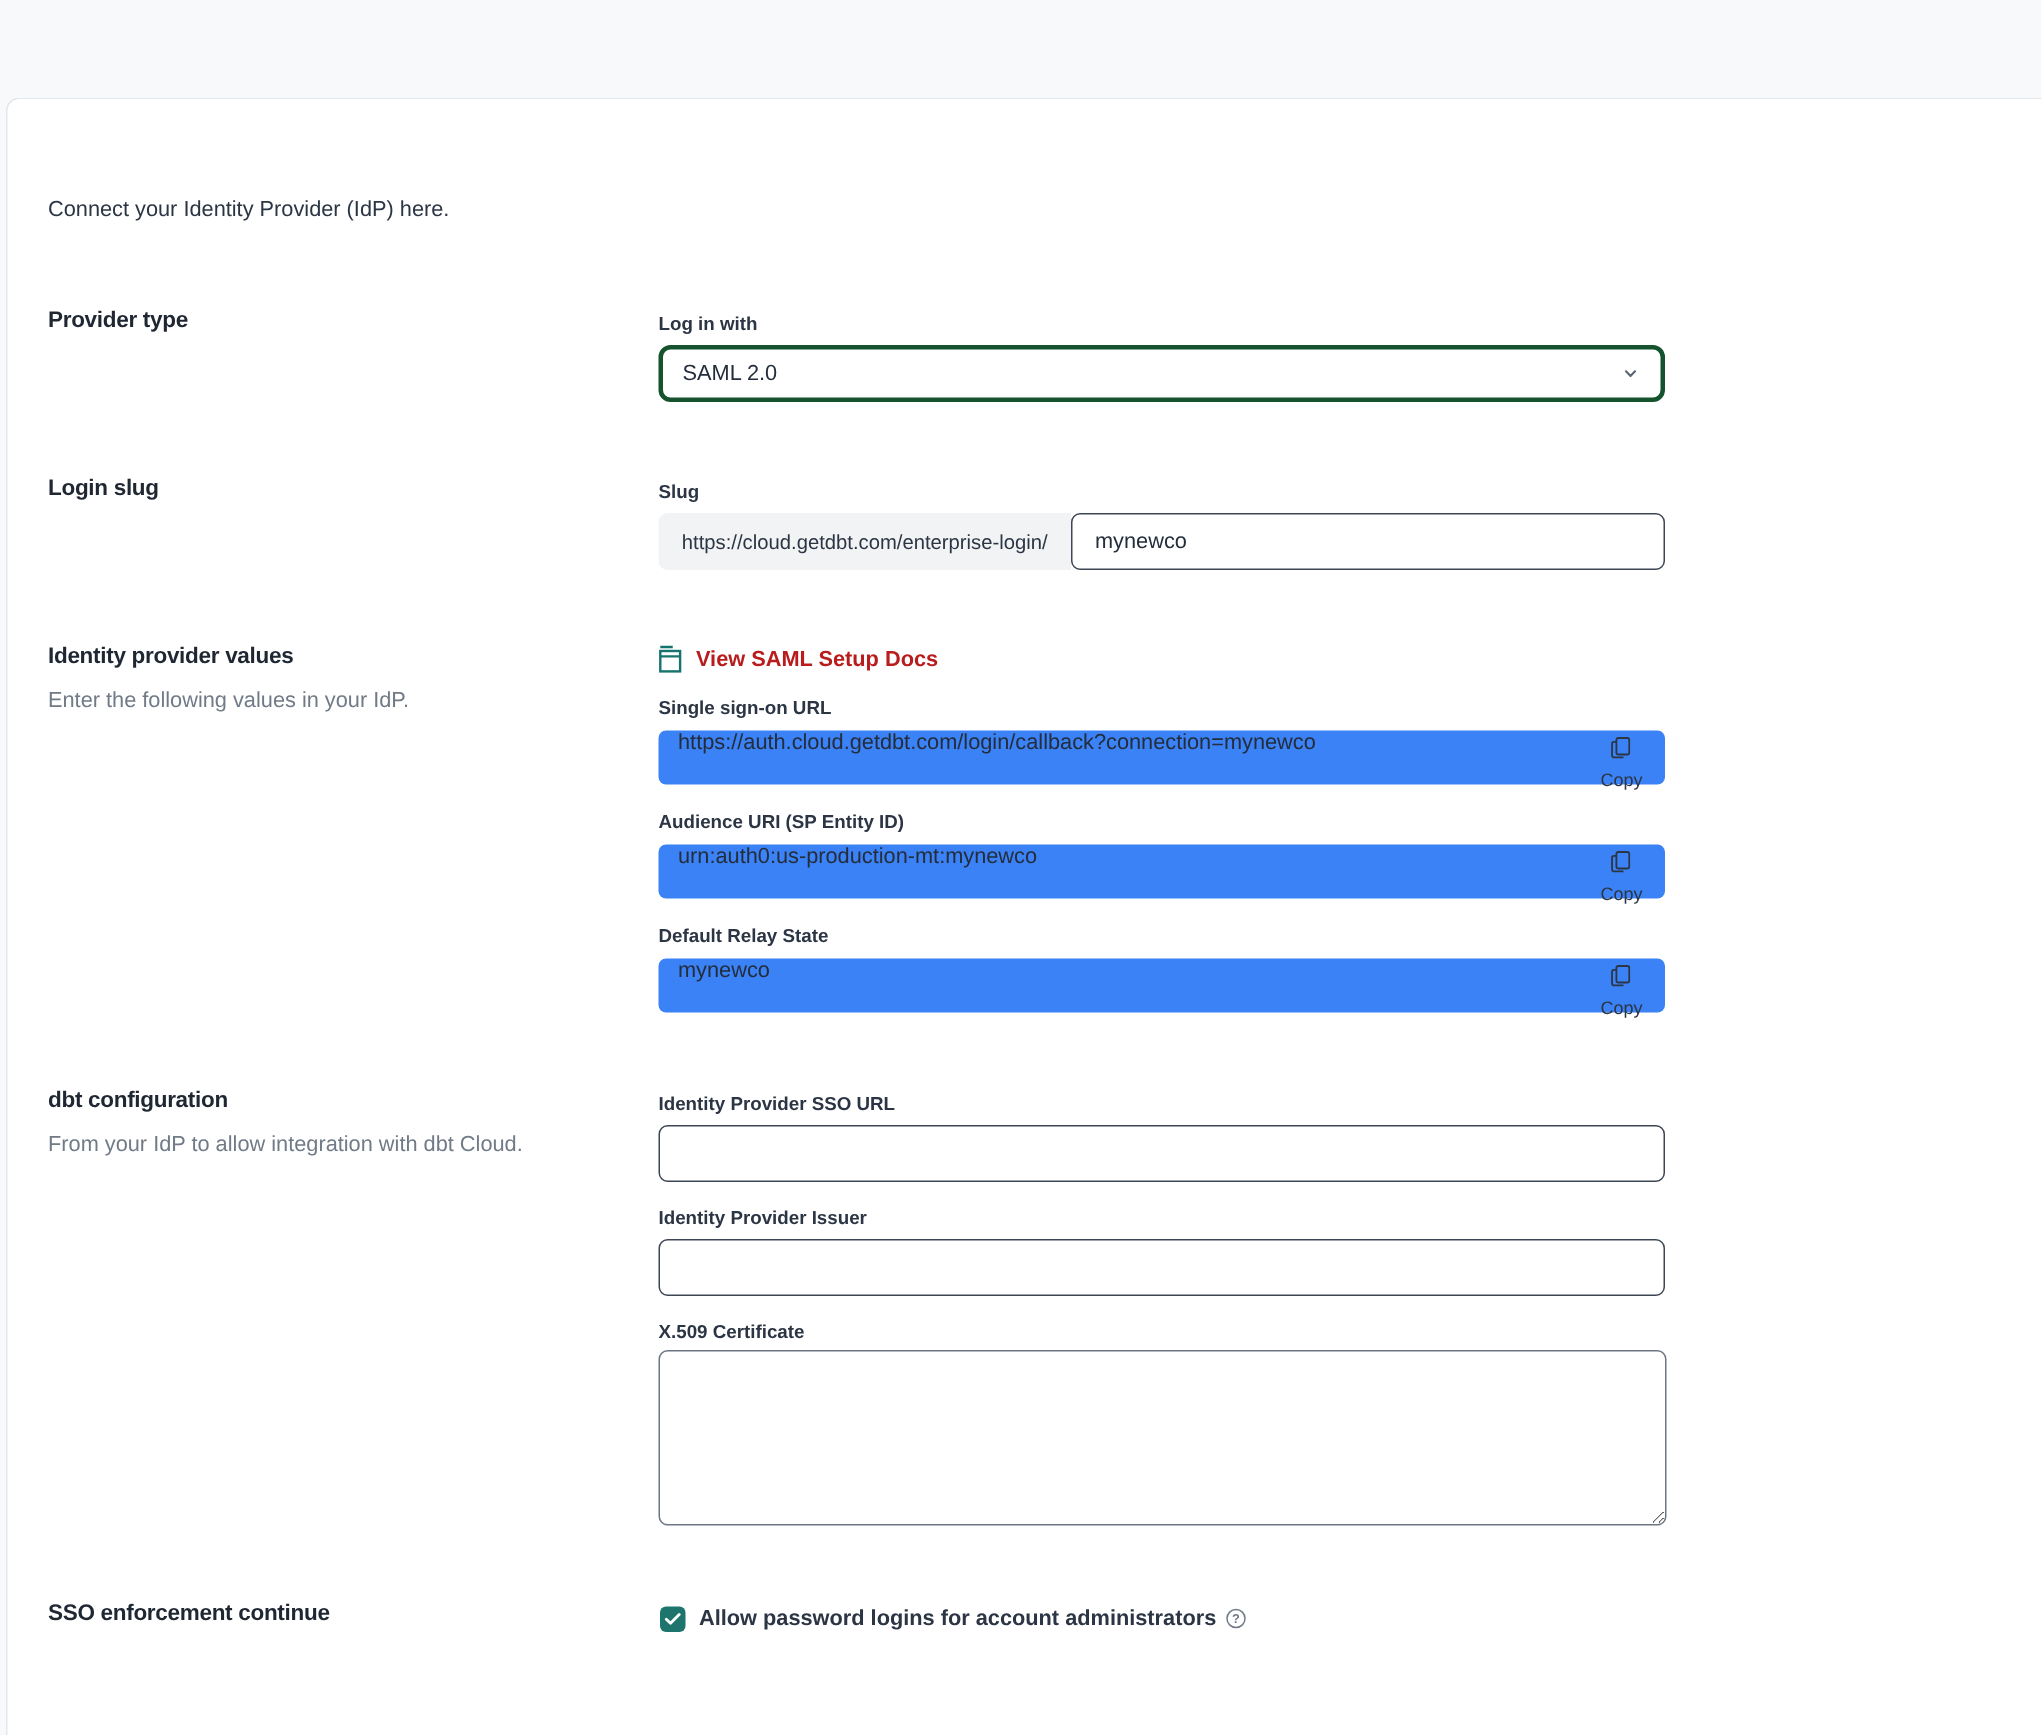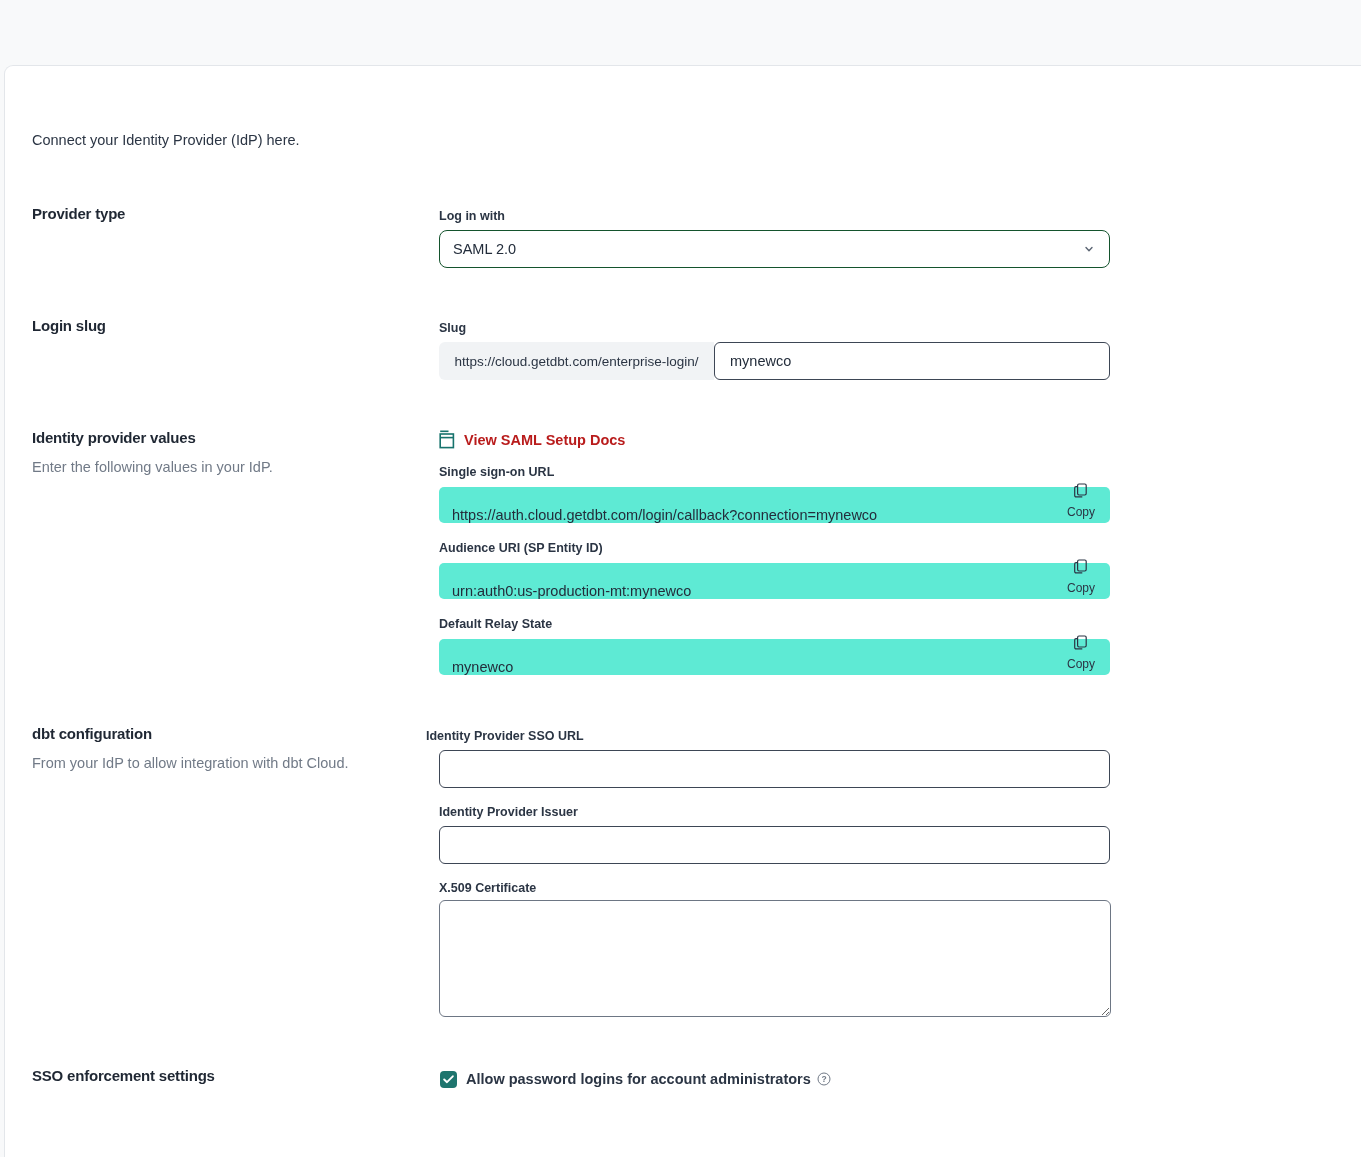--- a/index.html
+++ b/index.html
@@ -20,21 +20,21 @@
   }
   .abs { position:absolute; }
   .intro { left:32px; top:132px; font-size:14.5px; color:#2b3544; }
   .h2 { font-size:15px; font-weight:700; color:#1f2733; letter-spacing:-0.2px; }
   .sub { font-size:14.5px; color:#717a87; }
   .lbl { font-size:12.5px; font-weight:700; color:#2b3544; }
   .val { font-size:14.5px; color:#232d3b; }
 
   .select-box {
     left:439px; top:230px; width:671px; height:38px; background:#fff;
-    border:1px solid #14532d; border-radius:8px; display:flex; align-items:center;
+    border:3px solid #14532d; border-radius:8px; display:flex; align-items:center;
     padding:0 13px; cursor:pointer;
   }
   .select-box .chev { margin-left:auto; display:flex; }
 
   .slug-row { left:439px; top:342px; width:671px; height:22px; display:flex; }
   .slug-prefix {
     width:275px; height:38px; background:#f1f3f5; border-radius:6px 0 0 6px;
     display:flex; align-items:center; justify-content:center;
     font-size:13.5px; color:#2b3544; white-space:nowrap; overflow:hidden;
   }
@@ -43,22 +43,22 @@
     border-radius:6px; padding:0 15px; font-family:"Liberation Sans", sans-serif;
     font-size:14.5px; color:#232d3b; outline:none;
   }
 
   .docs-link {
     left:439px; top:430px; display:flex; align-items:center; gap:9px;
     color:#b91c1c; font-size:14.5px; font-weight:700; cursor:pointer;
   }
 
   .gray-field {
-    width:671px; height:36px; background:#5eead4; border-radius:5px;
-    display:flex; align-items:flex-end; padding:0 13px;
+    width:671px; height:36px; background:#3b82f6; border-radius:5px;
+    display:flex; align-items:flex-start; padding:0 13px;
   }
   .copy-btn {
     margin-left:auto; display:flex; align-items:center; gap:7px;
     font-size:12px; color:#2b3544; cursor:pointer; padding:4px 2px;flex-direction:column;
   }
 
   .text-input {
     left:439px; width:671px; height:38px; background:#fff; border:1px solid #3d4655;
     border-radius:6px; padding:0 13px; font-family:"Liberation Sans", sans-serif;
     font-size:14.5px; color:#232d3b; outline:none;
@@ -159,30 +159,30 @@
           <path d="M3.6 3.6 H2 A1.3 1.3 0 0 0 0.7 4.9 V12.6 A1.3 1.3 0 0 0 2 13.9 H8.3"></path>
         </svg>
       </span>
       <span>Copy</span>
     </span>
   </div>
 
   <div class="abs h2" style="left:32px; top:725px;">dbt configuration</div>
   <div class="abs sub" style="left:32px; top:755px;">From your IdP to allow integration with dbt Cloud.</div>
 
-  <div class="abs lbl" style="left:426px; top:729px;">Identity Provider SSO URL</div>
+  <div class="abs lbl" style="left:439px; top:729px;">Identity Provider SSO URL</div>
   <input class="abs text-input" style="top: 750px;" type="text">
 
   <div class="abs lbl" style="left:439px; top:805px;">Identity Provider Issuer</div>
   <input class="abs text-input" style="top: 826px;" type="text">
 
   <div class="abs lbl" style="left:439px; top:881px;">X.509 Certificate</div>
   <textarea class="abs cert-area" style=""></textarea>
 
-  <div class="abs h2" style="left:32px; top:1067px;">SSO enforcement settings</div>
+  <div class="abs h2" style="left:32px; top:1067px;">SSO enforcement continue</div>
 
   <div class="abs checkbox">
     <span style="display:flex;">
       <svg width="11" height="9" viewBox="0 0 11 9" fill="none">
         <path d="M1.2 4.5 L4 7.2 L9.8 1.3" stroke="#ffffff" stroke-width="1.9" stroke-linecap="round" stroke-linejoin="round"></path>
       </svg>
     </span>
   </div>
 
   <div class="abs chk-label">

